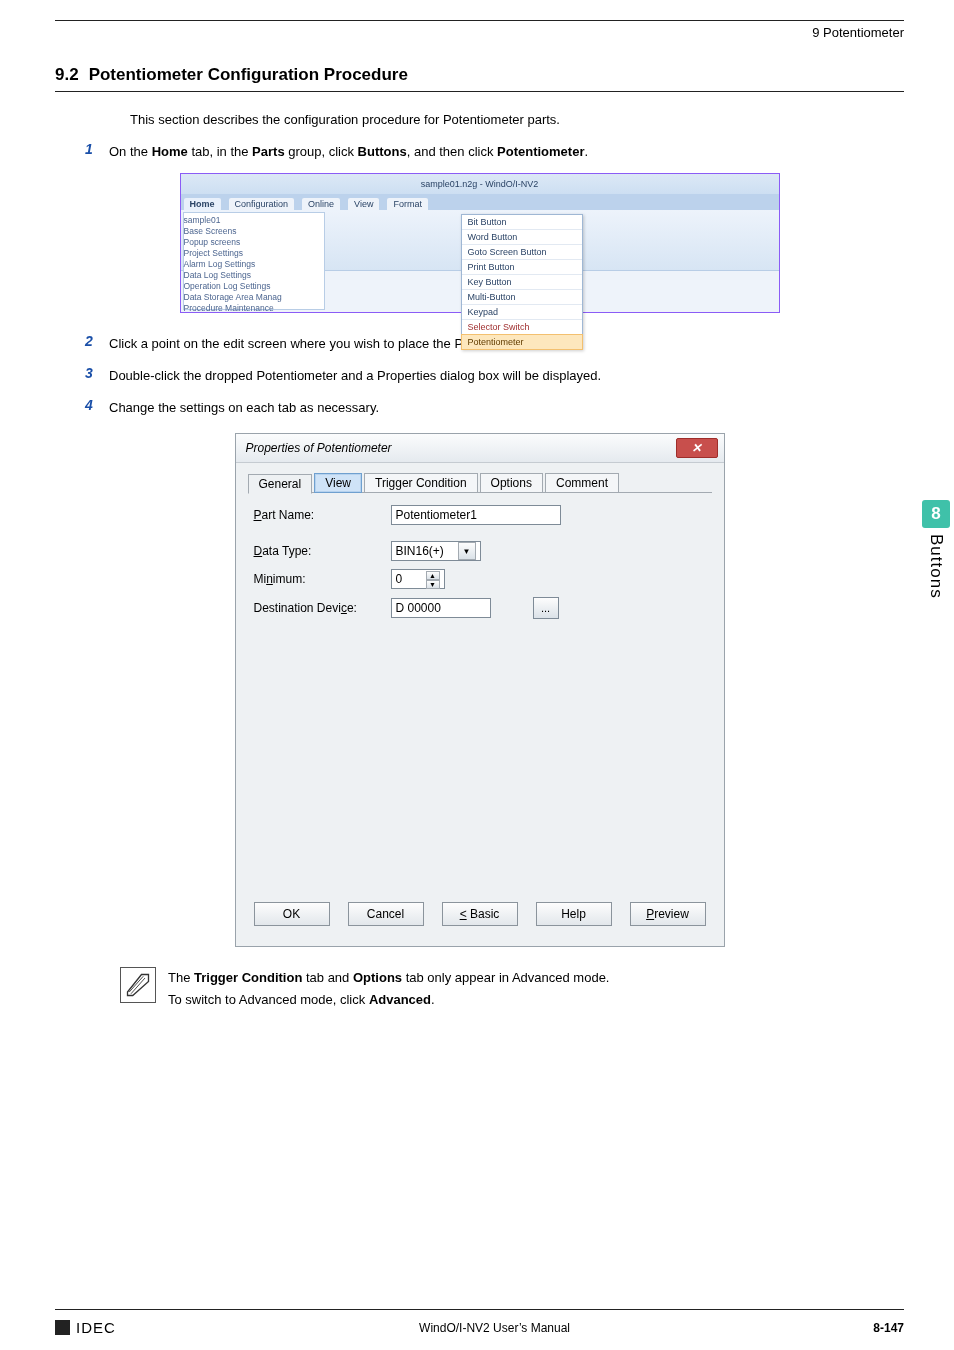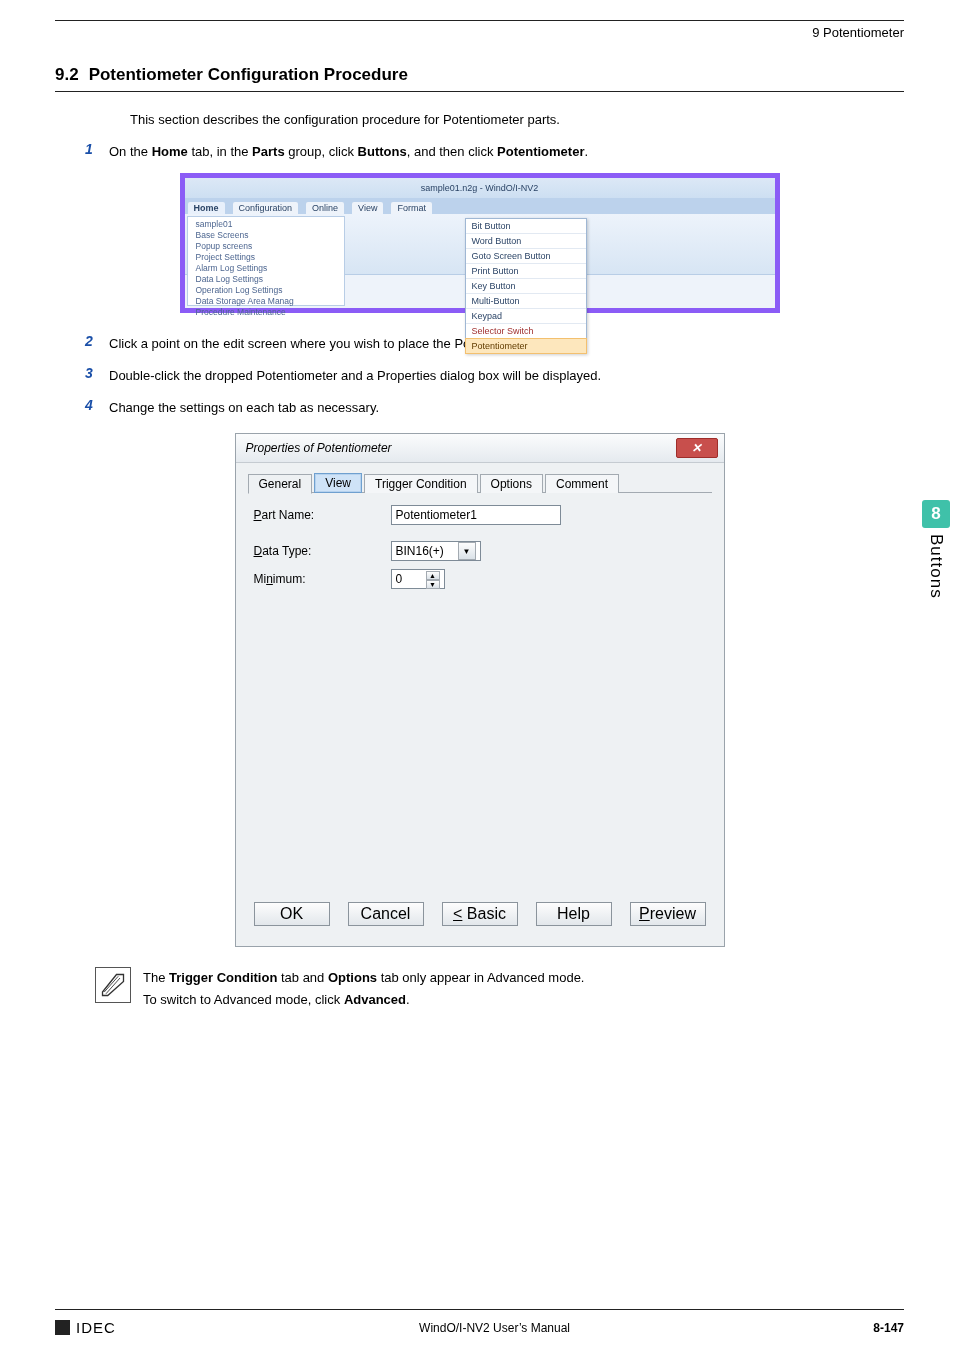--- a/index.html
+++ b/index.html
@@ -64,21 +64,21 @@
     flex: 1;
     line-height: 1.7;
   }
   .b { font-weight: bold; }
 
   
   .ribbon-shot {
     width: 600px;
     height: 140px;
     margin: 10px auto 20px auto;
-    border: 5px solid #8b5cf6;
+    border: 1px solid #8b5cf6;
     background: #eef3fa;
     font-size: 9px;
     color: #2b4466;
     position: relative;
     box-sizing: border-box;
   }
   .ribbon-title {
     height: 20px;
     background: linear-gradient(#dce8f6, #cddff2);
     display: flex;
@@ -127,21 +127,21 @@
     color: #613c00;
   }
   .ribbon-tree {
     position: absolute;
     left: 2px;
     top: 38px;
     bottom: 2px;
     width: 140px;
     background: #fff;
     border: 1px solid #b8cde6;
-    padding: 2px 8px;
+    padding: 2px 0;
     font-size: 8.5px;
     line-height: 1.3;
     color: #4d6690;
   }
   .ribbon-drop .selector {
     color: #a03030;
   }
 
   
   .dlg-wrap {
@@ -174,21 +174,21 @@
     align-items: center;
     justify-content: center;
     font-size: 12px;
     font-weight: bold;
   }
   .dlg-body {
     padding: 10px 12px 12px 12px;
   }
   .tabs {
     display: flex;
-    align-items: center;
+    align-items: flex-start;
     gap: 2px;
     margin-bottom: -1px;
   }
   .tab {
     border: 1px solid #a3aab1;
     border-bottom: none;
     background: #f4f6f8;
     padding: 2px 10px;
     font-size: 12px;
   }
@@ -268,29 +268,29 @@
     gap:18px;
     justify-content: center;
     padding: 10px 0 8px 0;
   }
   .dlg-btn {
     width: 74px;
     height: 22px;
     border: 1px solid #8b949c;
     background: linear-gradient(#fdfdfd,#e2e7eb);
     display:flex;align-items:center;justify-content:center;
-    font-size:16px;
+    font-size:12px;
   }
 
   
   .note {
     display:flex;
     align-items:flex-start;
     gap:12px;
-    margin-left: 40px;
+    margin-left: 65px;
     margin-top: 10px;
   }
   .note-icon {
     width: 34px;height:34px;border:1px solid #555;flex:0 0 34px;
     display:flex;align-items:center;justify-content:center;
   }
   .note-lines {
     line-height:1.7;
   }
 
@@ -447,20 +447,25 @@
           <div class="field-row">
             <span class="field-label">Mi<span class="underline-char">n</span>imum:</span>
             <div class="spinner">
               <span>0</span>
               <span class="arrows">
                   <span>▲</span>
                   <span>▼</span>
                 </span>
             </div>
           </div>
+          <div class="field-row">
+            <span class="field-label">Destination Devi<span class="underline-char">c</span>e:</span>
+            <div class="text-input dev">D 00000</div>
+            <div class="dots-btn">...</div>
+          </div>
         </div>
         <div class="dlg-buttons">
           <div class="dlg-btn">OK</div>
           <div class="dlg-btn">Cancel</div>
           <div class="dlg-btn"><span class="underline-char">&lt;</span>&nbsp;Basic</div>
           <div class="dlg-btn">Help</div>
           <div class="dlg-btn"><span class="underline-char">P</span>review</div>
         </div>
       </div>
     </div>

